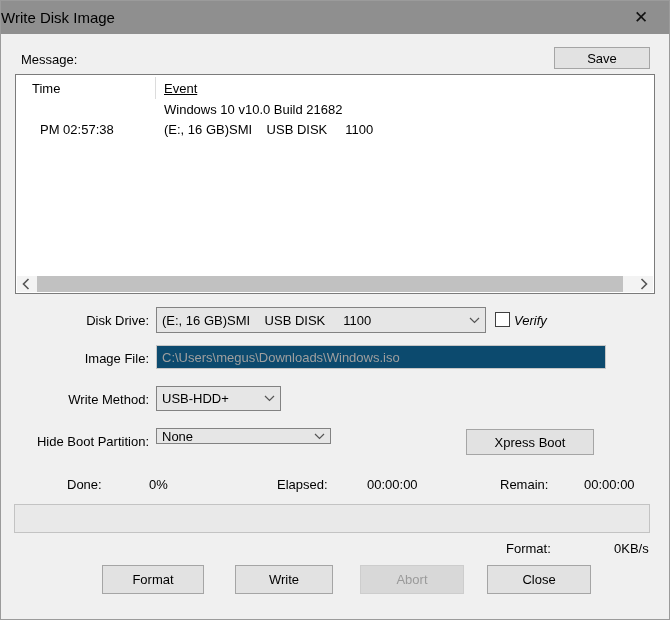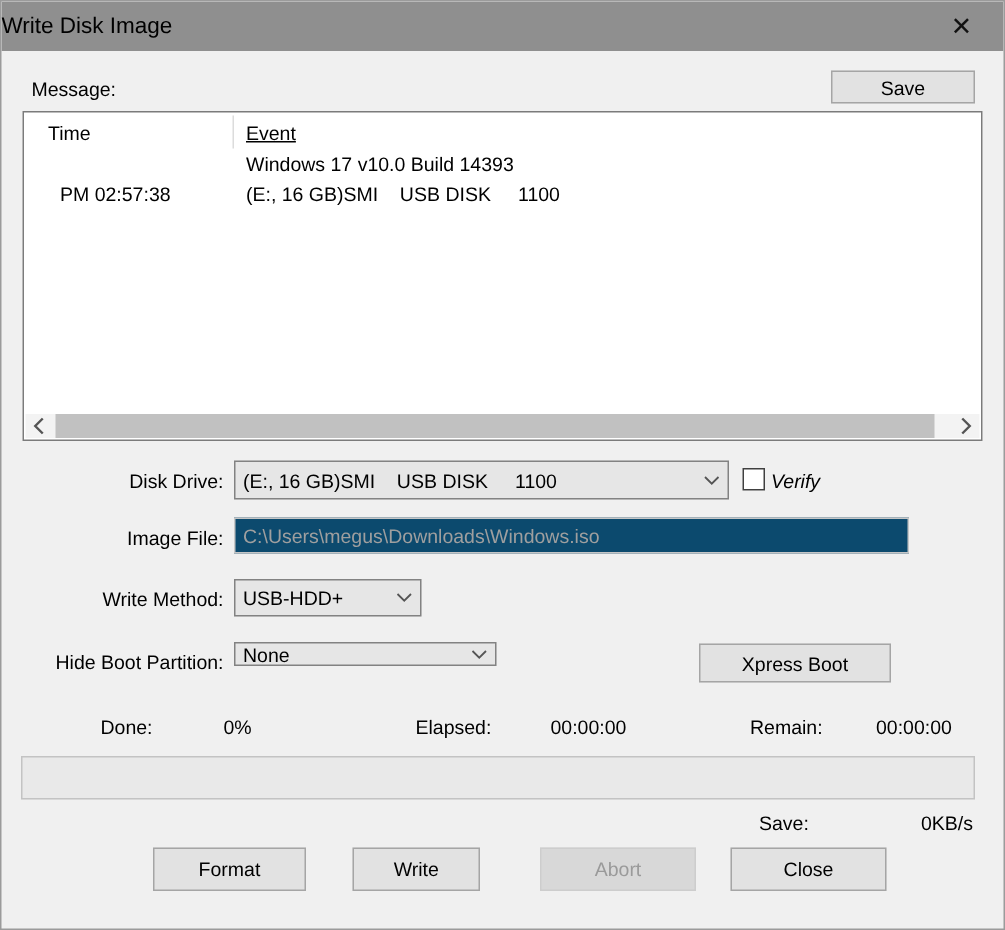--- a/index.html
+++ b/index.html
@@ -60,21 +60,21 @@
 
   <div class="label" style="left:20px; top:51px;">Message:</div>
   <button class="btn" style="left:553px; top:46px; width:96px; height:22px;">Save</button>
 
   <div class="listbox">
     <span class="lv-header-time">Time</span>
     <span class="lv-header-event">Event</span>
     <span class="lv-divider"></span>
 
     <span class="lv-cell" style="left:24px; top:27px;"></span>
-    <span class="lv-cell" style="left:148px; top:27px;">Windows 17 v10.0 Build 14393</span>
+    <span class="lv-cell" style="left:148px; top:27px;">Windows 10 v10.0 Build 21682</span>
 
     <span class="lv-cell" style="left:24px; top:47px;">PM 02:57:38</span>
     <span class="lv-cell" style="left:148px; top:47px;">(E:, 16 GB)SMI    USB DISK     1100</span>
 
     <div class="hscroll">
       <span class="hs-arrow">
         <svg width="8" height="12" viewBox="0 0 8 12">
             <path d="M6.5 1 L1.5 6 L6.5 11" fill="none" stroke="#555" stroke-width="1.6"></path>
           </svg>
       </span>
@@ -129,21 +129,21 @@
   <span class="stat" style="left:148px; top:476px;">0%</span>
   <span class="stat" style="left:276px; top:476px;">Elapsed:</span>
   <span class="stat" style="left:366px; top:476px;">00:00:00</span>
   <span class="stat" style="left:499px; top:476px;">Remain:</span>
   <span class="stat" style="left:583px; top:476px;">00:00:00</span>
 
   <div class="progressbar">
     <div class="progress-fill" style="width: 0%;"></div>
   </div>
 
-  <span class="stat" style="left:505px; top:540px;">Save:</span>
+  <span class="stat" style="left:505px; top:540px;">Format:</span>
   <span class="stat" style="left:585px; top:540px;margin-left:28px;">0KB/s</span>
 
   <button class="btn" style="left:101px; top:564px; width:102px; height:29px;">Format</button>
-  <button class="btn" style="left:234px; top:564px; width:85px; height:29px;text-align:right;">Write</button>
+  <button class="btn" style="left:234px; top:564px; width:98px; height:29px;text-align:right;">Write</button>
   <button class="btn disabled" style="left:359px; top:564px; width:104px; height:29px;" disabled="">Abort</button>
   <button class="btn" style="left:486px; top:564px; width:104px; height:29px;">Close</button>
 
 </div>
 
 </body></html>

